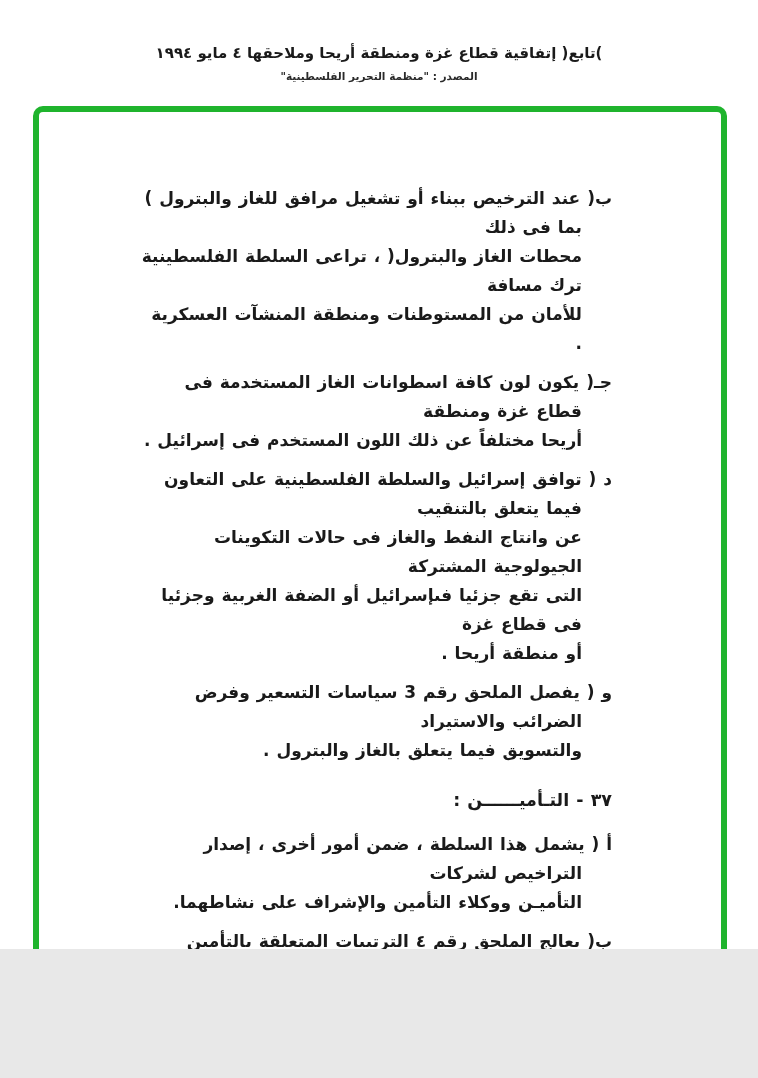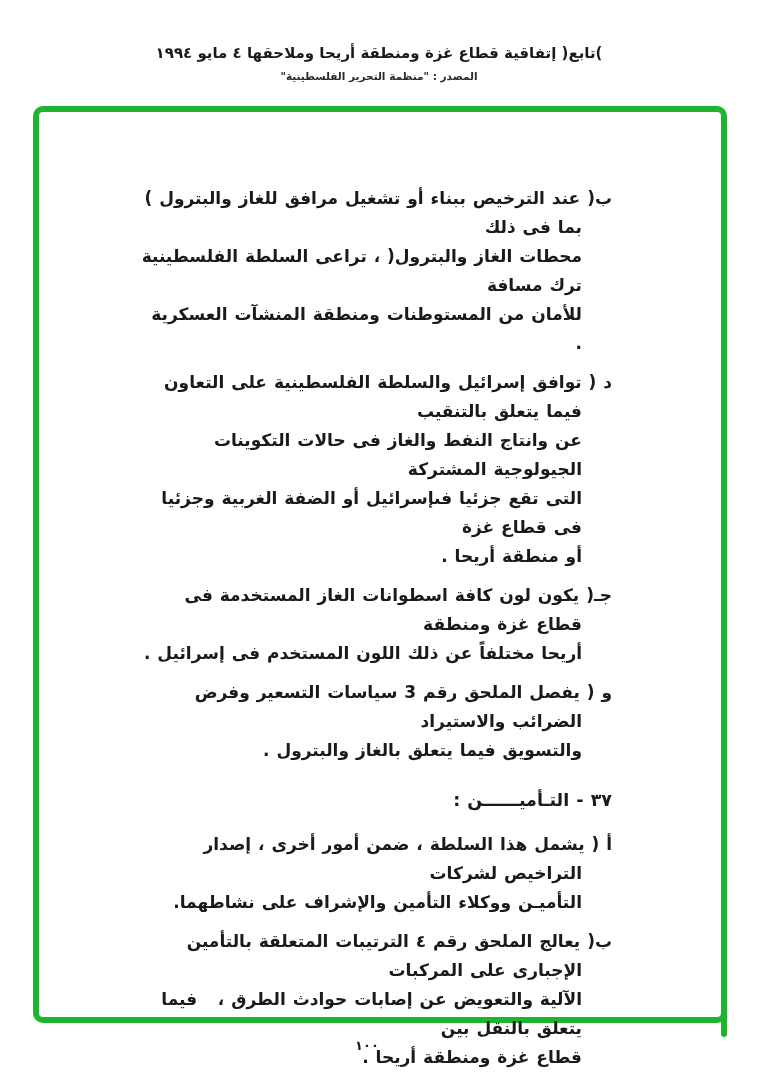--- a/index.html
+++ b/index.html
@@ -1,18 +1,18 @@
 <!DOCTYPE html>
 <html><head>
 <meta charset="utf-8">
 <style>
   html,body{margin:0;padding:0;background:#e8e8e8;}
   .page{
     position:relative;
-    width:758px;height:1078px;
+    width:758px;height:949px;
     background:#ffffff;
     font-family:"DejaVu Sans",sans-serif;
     color:#1a1a1a;
     overflow:hidden;
   }
   .doc-header{
     position:absolute;top:44px;left:0;right:0;
     direction:rtl;text-align:center;
   }
   .doc-title{
@@ -68,26 +68,26 @@
   </div>
 
   <div class="frame">
     <div class="frame-tail"></div>
   </div>
 
   <div class="text-block">
     <p class="para">ب( عند الترخيص ببناء أو تشغيل مرافق للغاز والبترول ) بما فى ذلك
 محطات الغاز والبترول( ، تراعى السلطة الفلسطينية ترك مسافة
 للأمان من المستوطنات ومنطقة المنشآت العسكرية .</p>
+    <p class="para">جـ( يكون لون كافة اسطوانات الغاز المستخدمة فى قطاع غزة ومنطقة
+أريحا مختلفاً عن ذلك اللون المستخدم فى إسرائيل .</p>
     <p class="para">د ( توافق إسرائيل والسلطة الفلسطينية على التعاون فيما يتعلق بالتنقيب
 عن وانتاج النفط والغاز فى حالات التكوينات الجيولوجية المشتركة
 التى تقع جزئيا فىإسرائيل أو الضفة الغربية وجزئيا فى قطاع غزة
 أو منطقة أريحا .</p>
-    <p class="para">جـ( يكون لون كافة اسطوانات الغاز المستخدمة فى قطاع غزة ومنطقة
-أريحا مختلفاً عن ذلك اللون المستخدم فى إسرائيل .</p>
     <p class="para">و ( يفصل الملحق رقم 3 سياسات التسعير وفرض الضرائب والاستيراد
 والتسويق فيما يتعلق بالغاز والبترول .</p>
 
     <h2 class="section-heading">٣٧ - التـأميــــــن :</h2>
 
     <p class="para">أ ( يشمل هذا السلطة ، ضمن أمور أخرى ، إصدار التراخيص لشركات
 التأميـن ووكلاء التأمين والإشراف على نشاطهما.</p>
     <p class="para">ب( يعالج الملحق رقم ٤ الترتيبات المتعلقة بالتأمين الإجبارى على المركبات
 الآلية والتعويض عن إصابات حوادث الطرق ،&nbsp;&nbsp; فيما يتعلق بالنقل بين
 قطاع غزة ومنطقة أريحا .</p>

